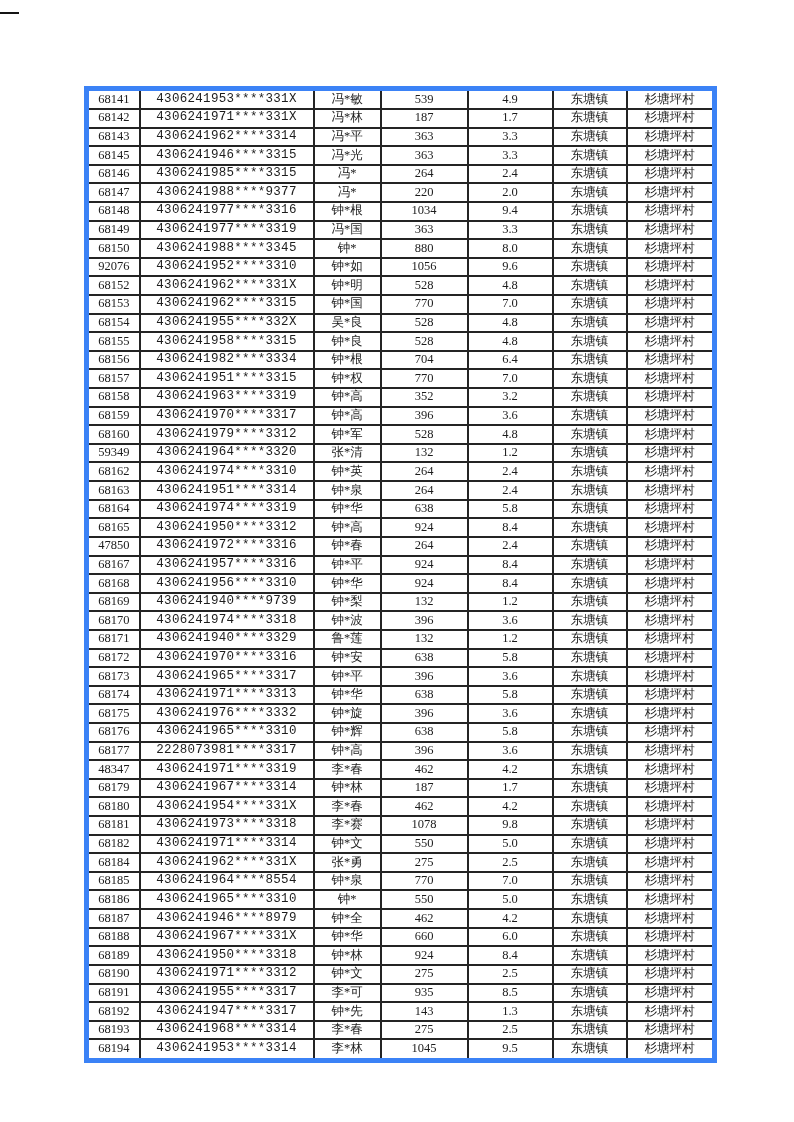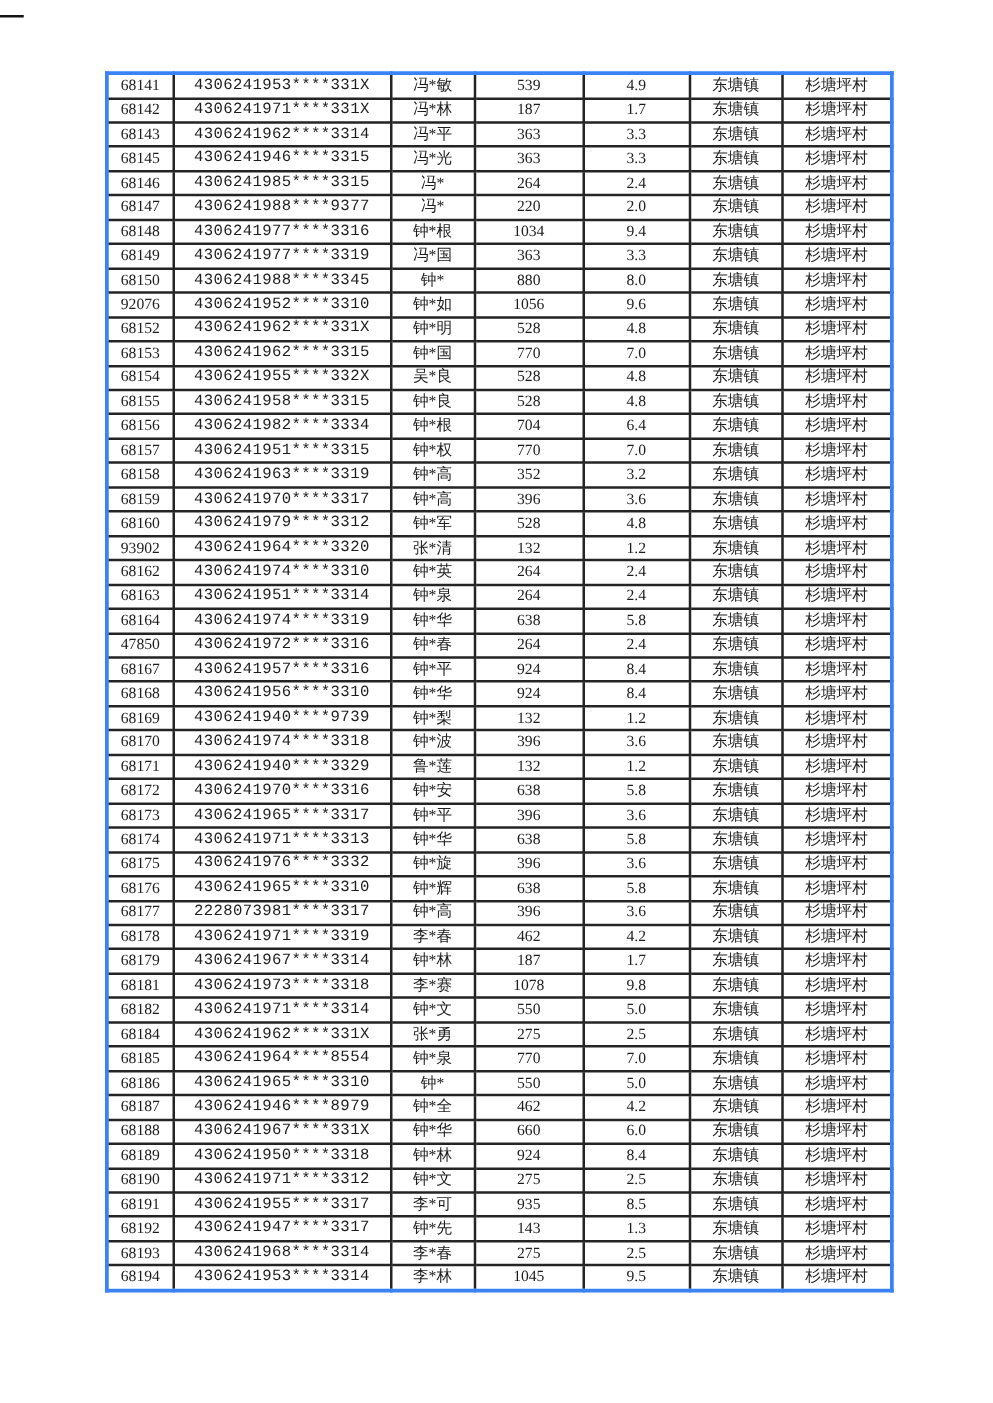--- a/index.html
+++ b/index.html
@@ -19,26 +19,26 @@
     position: absolute;
     left: 0;
     top: 12px;
     width: 19px;
     height: 2px;
     background: #141414;
   }
   table.roster {
     position: absolute;
     left: 84px;
-    top: 57px;
+    top: 86px;
     width: 628px;
     height: 977px;
     border-collapse: collapse;
     table-layout: fixed;
-    border: 3px solid #3b82f6;
+    border: 5px solid #3b82f6;
   }
   table.roster td {
     border: 2px solid #242424;
     text-align: center;
     vertical-align: middle;
     font-size: 12.5px;
     line-height: 1.1;
     color: #1c1c1c;
     padding: 0;
     white-space: nowrap;
@@ -230,21 +230,21 @@
         <tr>
     <td class="c-serial">68160</td>
     <td class="c-id">4306241979****3312</td>
     <td class="c-name">钟*军</td>
     <td class="c-amount">528</td>
     <td class="c-rate">4.8</td>
     <td class="c-town">东塘镇</td>
     <td class="c-village">杉塘坪村</td>
   </tr>
         <tr>
-    <td class="c-serial">93902</td>
+    <td class="c-serial">59349</td>
     <td class="c-id">4306241964****3320</td>
     <td class="c-name">张*清</td>
     <td class="c-amount">132</td>
     <td class="c-rate">1.2</td>
     <td class="c-town">东塘镇</td>
     <td class="c-village">杉塘坪村</td>
   </tr>
         <tr>
     <td class="c-serial">68162</td>
     <td class="c-id">4306241974****3310</td>
@@ -266,20 +266,29 @@
         <tr>
     <td class="c-serial">68164</td>
     <td class="c-id">4306241974****3319</td>
     <td class="c-name">钟*华</td>
     <td class="c-amount">638</td>
     <td class="c-rate">5.8</td>
     <td class="c-town">东塘镇</td>
     <td class="c-village">杉塘坪村</td>
   </tr>
         <tr>
+    <td class="c-serial">68165</td>
+    <td class="c-id">4306241950****3312</td>
+    <td class="c-name">钟*高</td>
+    <td class="c-amount">924</td>
+    <td class="c-rate">8.4</td>
+    <td class="c-town">东塘镇</td>
+    <td class="c-village">杉塘坪村</td>
+  </tr>
+        <tr>
     <td class="c-serial">47850</td>
     <td class="c-id">4306241972****3316</td>
     <td class="c-name">钟*春</td>
     <td class="c-amount">264</td>
     <td class="c-rate">2.4</td>
     <td class="c-town">东塘镇</td>
     <td class="c-village">杉塘坪村</td>
   </tr>
         <tr>
     <td class="c-serial">68167</td>
@@ -374,38 +383,47 @@
         <tr>
     <td class="c-serial">68177</td>
     <td class="c-id">2228073981****3317</td>
     <td class="c-name">钟*高</td>
     <td class="c-amount">396</td>
     <td class="c-rate">3.6</td>
     <td class="c-town">东塘镇</td>
     <td class="c-village">杉塘坪村</td>
   </tr>
         <tr>
-    <td class="c-serial">68178</td>
+    <td class="c-serial">48347</td>
     <td class="c-id">4306241971****3319</td>
     <td class="c-name">李*春</td>
     <td class="c-amount">462</td>
     <td class="c-rate">4.2</td>
     <td class="c-town">东塘镇</td>
     <td class="c-village">杉塘坪村</td>
   </tr>
         <tr>
     <td class="c-serial">68179</td>
     <td class="c-id">4306241967****3314</td>
     <td class="c-name">钟*林</td>
     <td class="c-amount">187</td>
     <td class="c-rate">1.7</td>
     <td class="c-town">东塘镇</td>
     <td class="c-village">杉塘坪村</td>
   </tr>
         <tr>
+    <td class="c-serial">68180</td>
+    <td class="c-id">4306241954****331X</td>
+    <td class="c-name">李*春</td>
+    <td class="c-amount">462</td>
+    <td class="c-rate">4.2</td>
+    <td class="c-town">东塘镇</td>
+    <td class="c-village">杉塘坪村</td>
+  </tr>
+        <tr>
     <td class="c-serial">68181</td>
     <td class="c-id">4306241973****3318</td>
     <td class="c-name">李*赛</td>
     <td class="c-amount">1078</td>
     <td class="c-rate">9.8</td>
     <td class="c-town">东塘镇</td>
     <td class="c-village">杉塘坪村</td>
   </tr>
         <tr>
     <td class="c-serial">68182</td>

